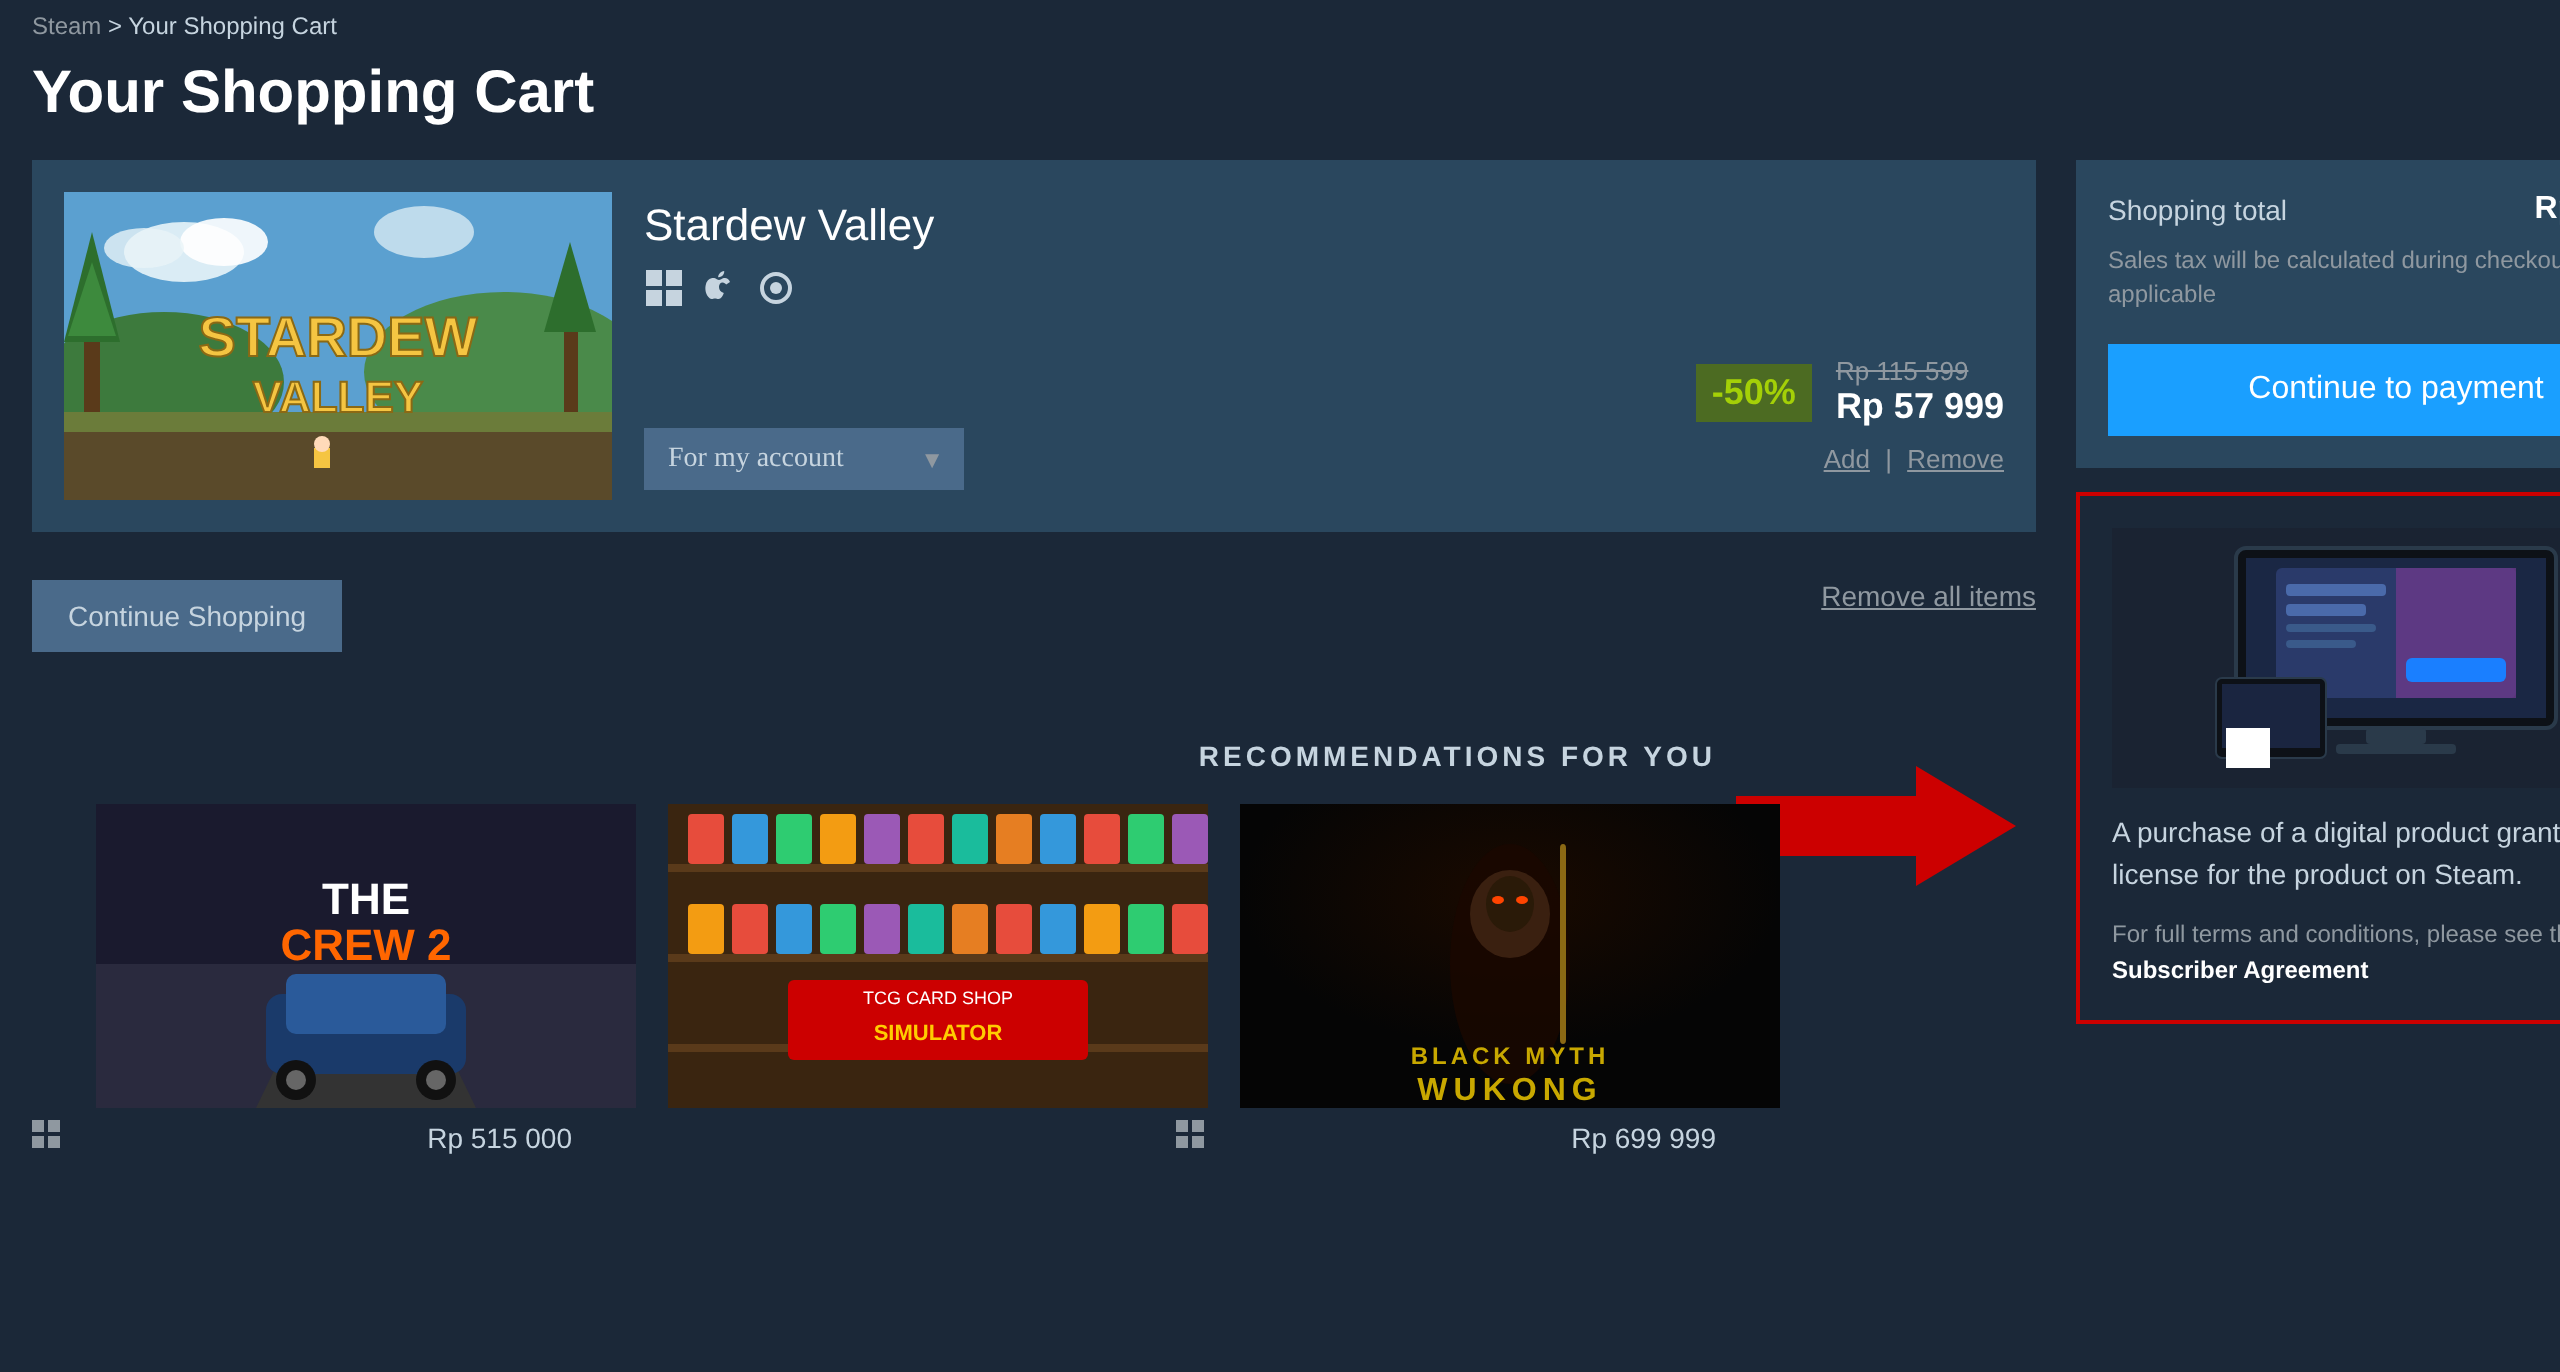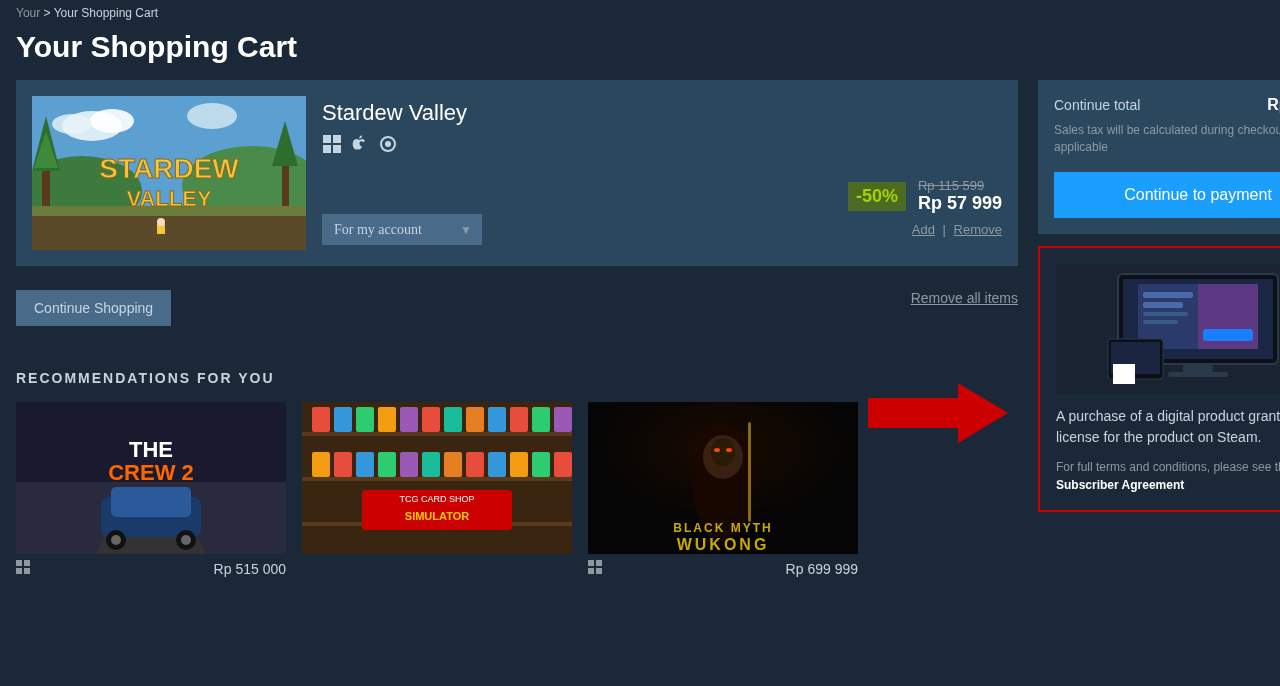--- a/index.html
+++ b/index.html
@@ -324,27 +324,28 @@
       color: #ffffff;
       font-weight: bold;
       text-decoration: none;
     }
 
     .bottom-area {
       display: flex;
       align-items: flex-start;
       gap: 0;
       margin-top: 4px;
+      text-align: right;
     }
   </style>
 </head>
 <body>
 
 <div class="breadcrumb">
-  <a>Your</a>
+  <a>Steam</a>
   <span> &gt; </span>
   <span>Your Shopping Cart</span>
 </div>
 
 <h1 class="page-title">Your Shopping Cart</h1>
 
 <div class="main-layout">
 
   <div class="left-panel">
 
@@ -570,21 +571,21 @@
         </svg>
       </div>
     </div>
 
   </div>
 
   <div class="right-panel">
 
     <div class="checkout-box">
       <div class="estimated-total-row">
-        <span class="estimated-label">Continue total</span>
+        <span class="estimated-label">Shopping total</span>
         <span class="estimated-value">Rp 57 999</span>
       </div>
       <div class="tax-note">Sales tax will be calculated during checkout where applicable</div>
       <button class="continue-payment-btn">Continue to payment</button>
     </div>
 
     <div class="info-box">
 
       <div class="info-box-image">
         <svg width="280" height="130" viewBox="0 0 280 130" xmlns="http://www.w3.org/2000/svg">

